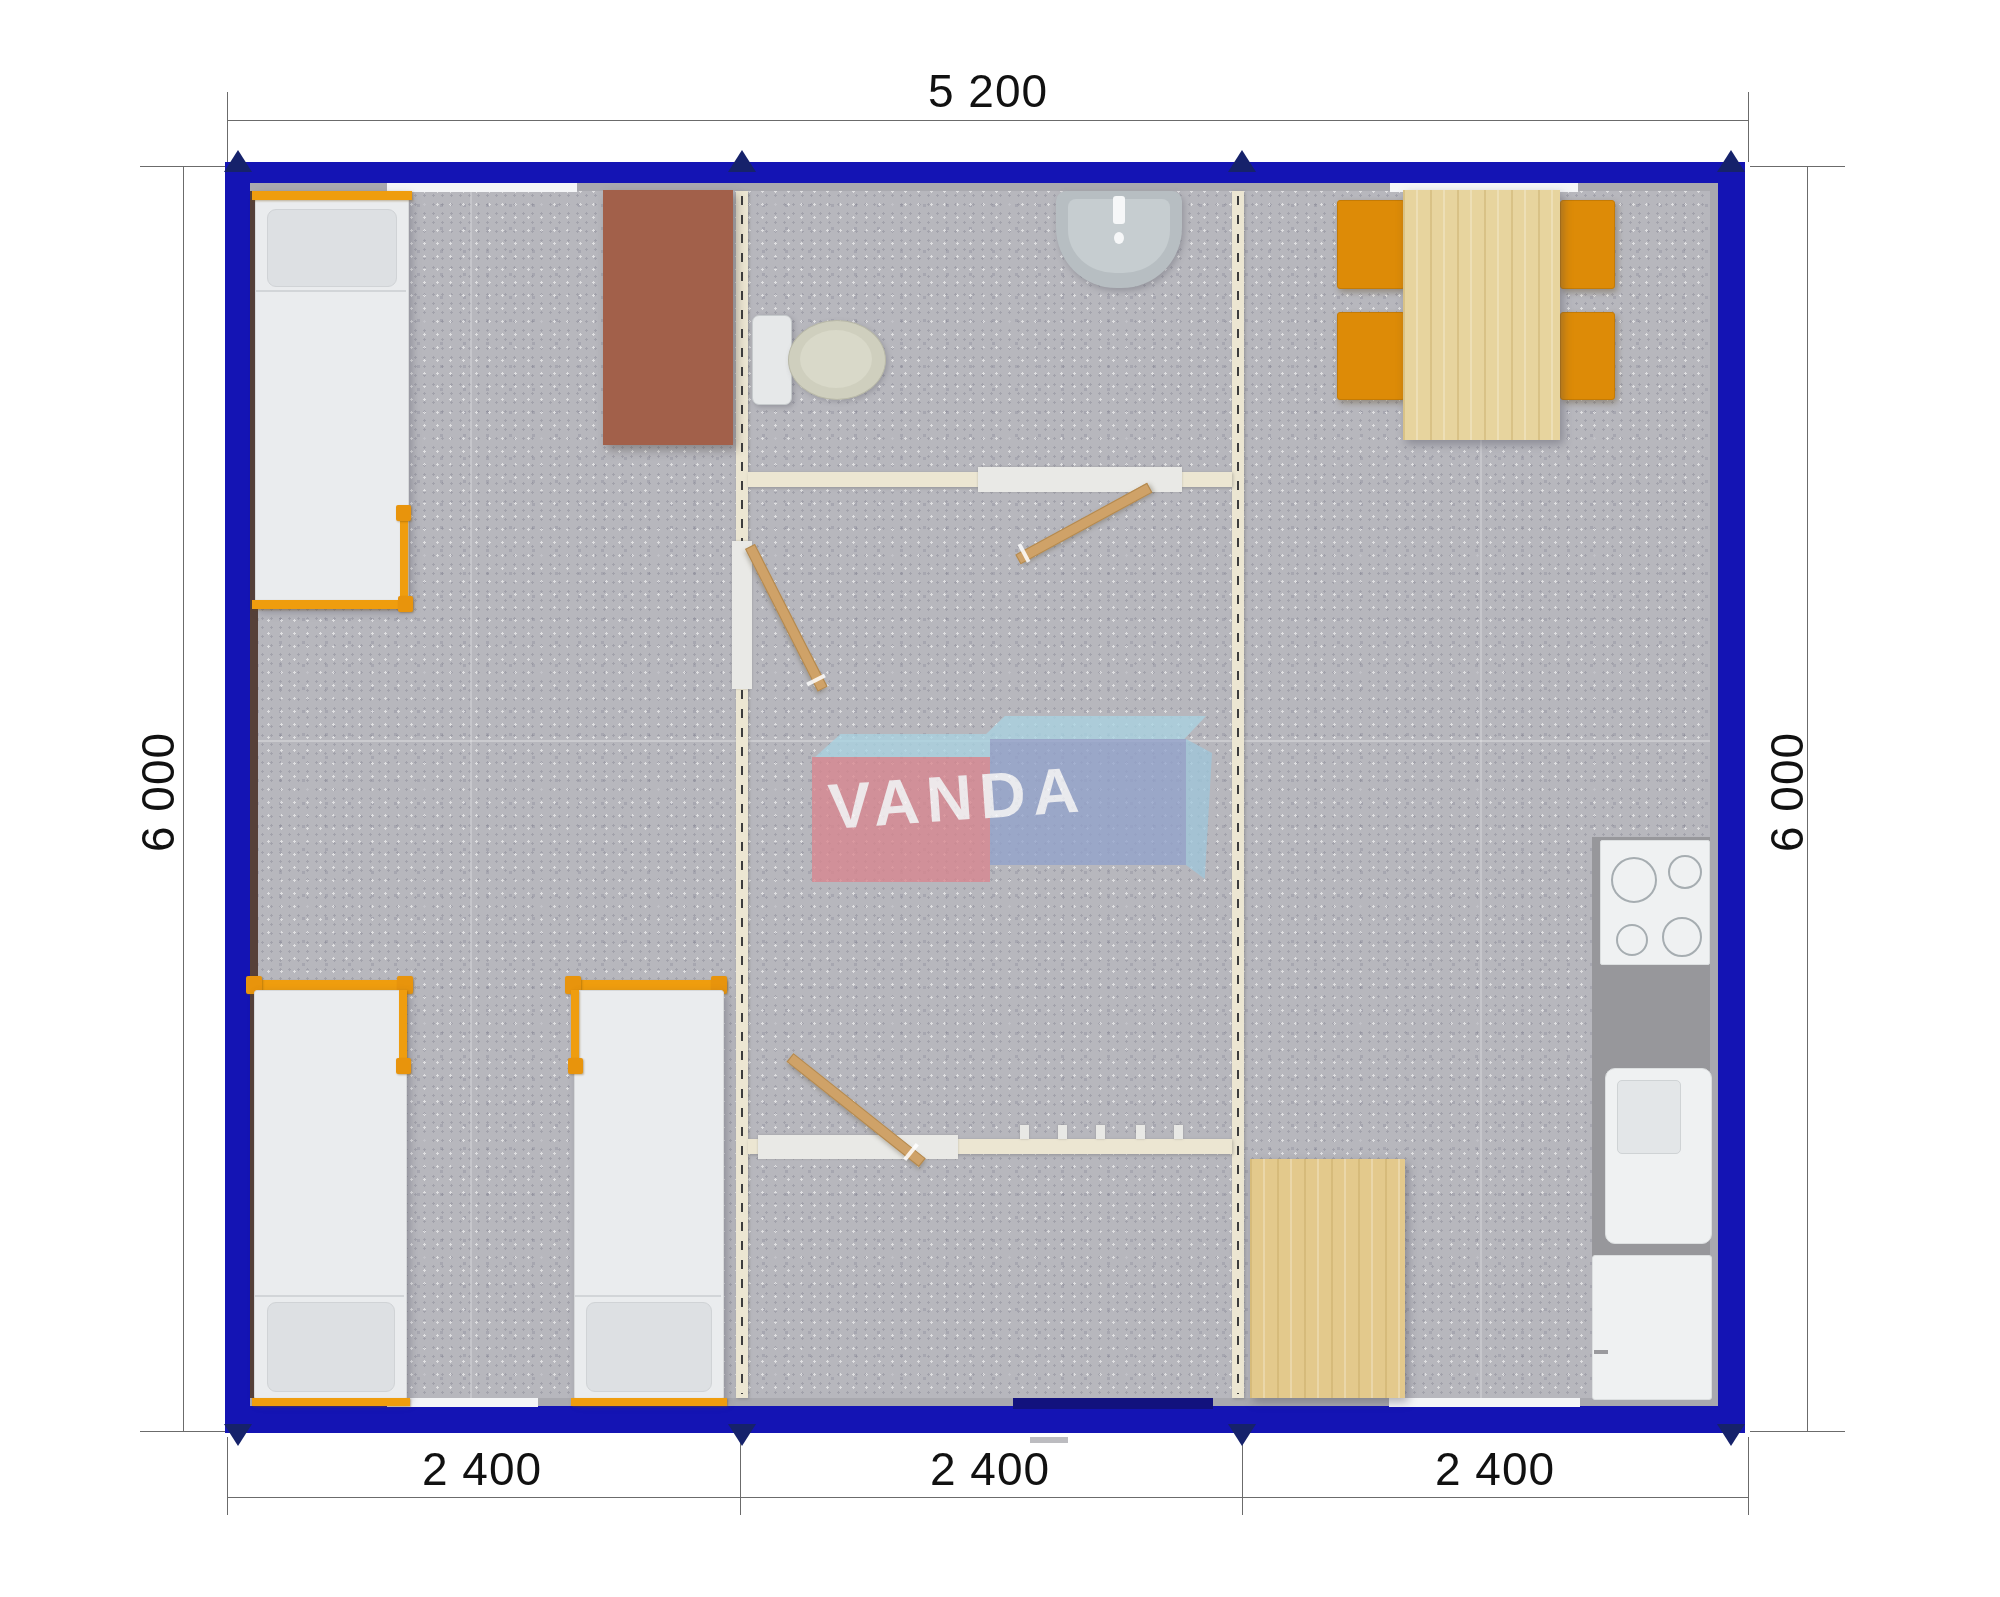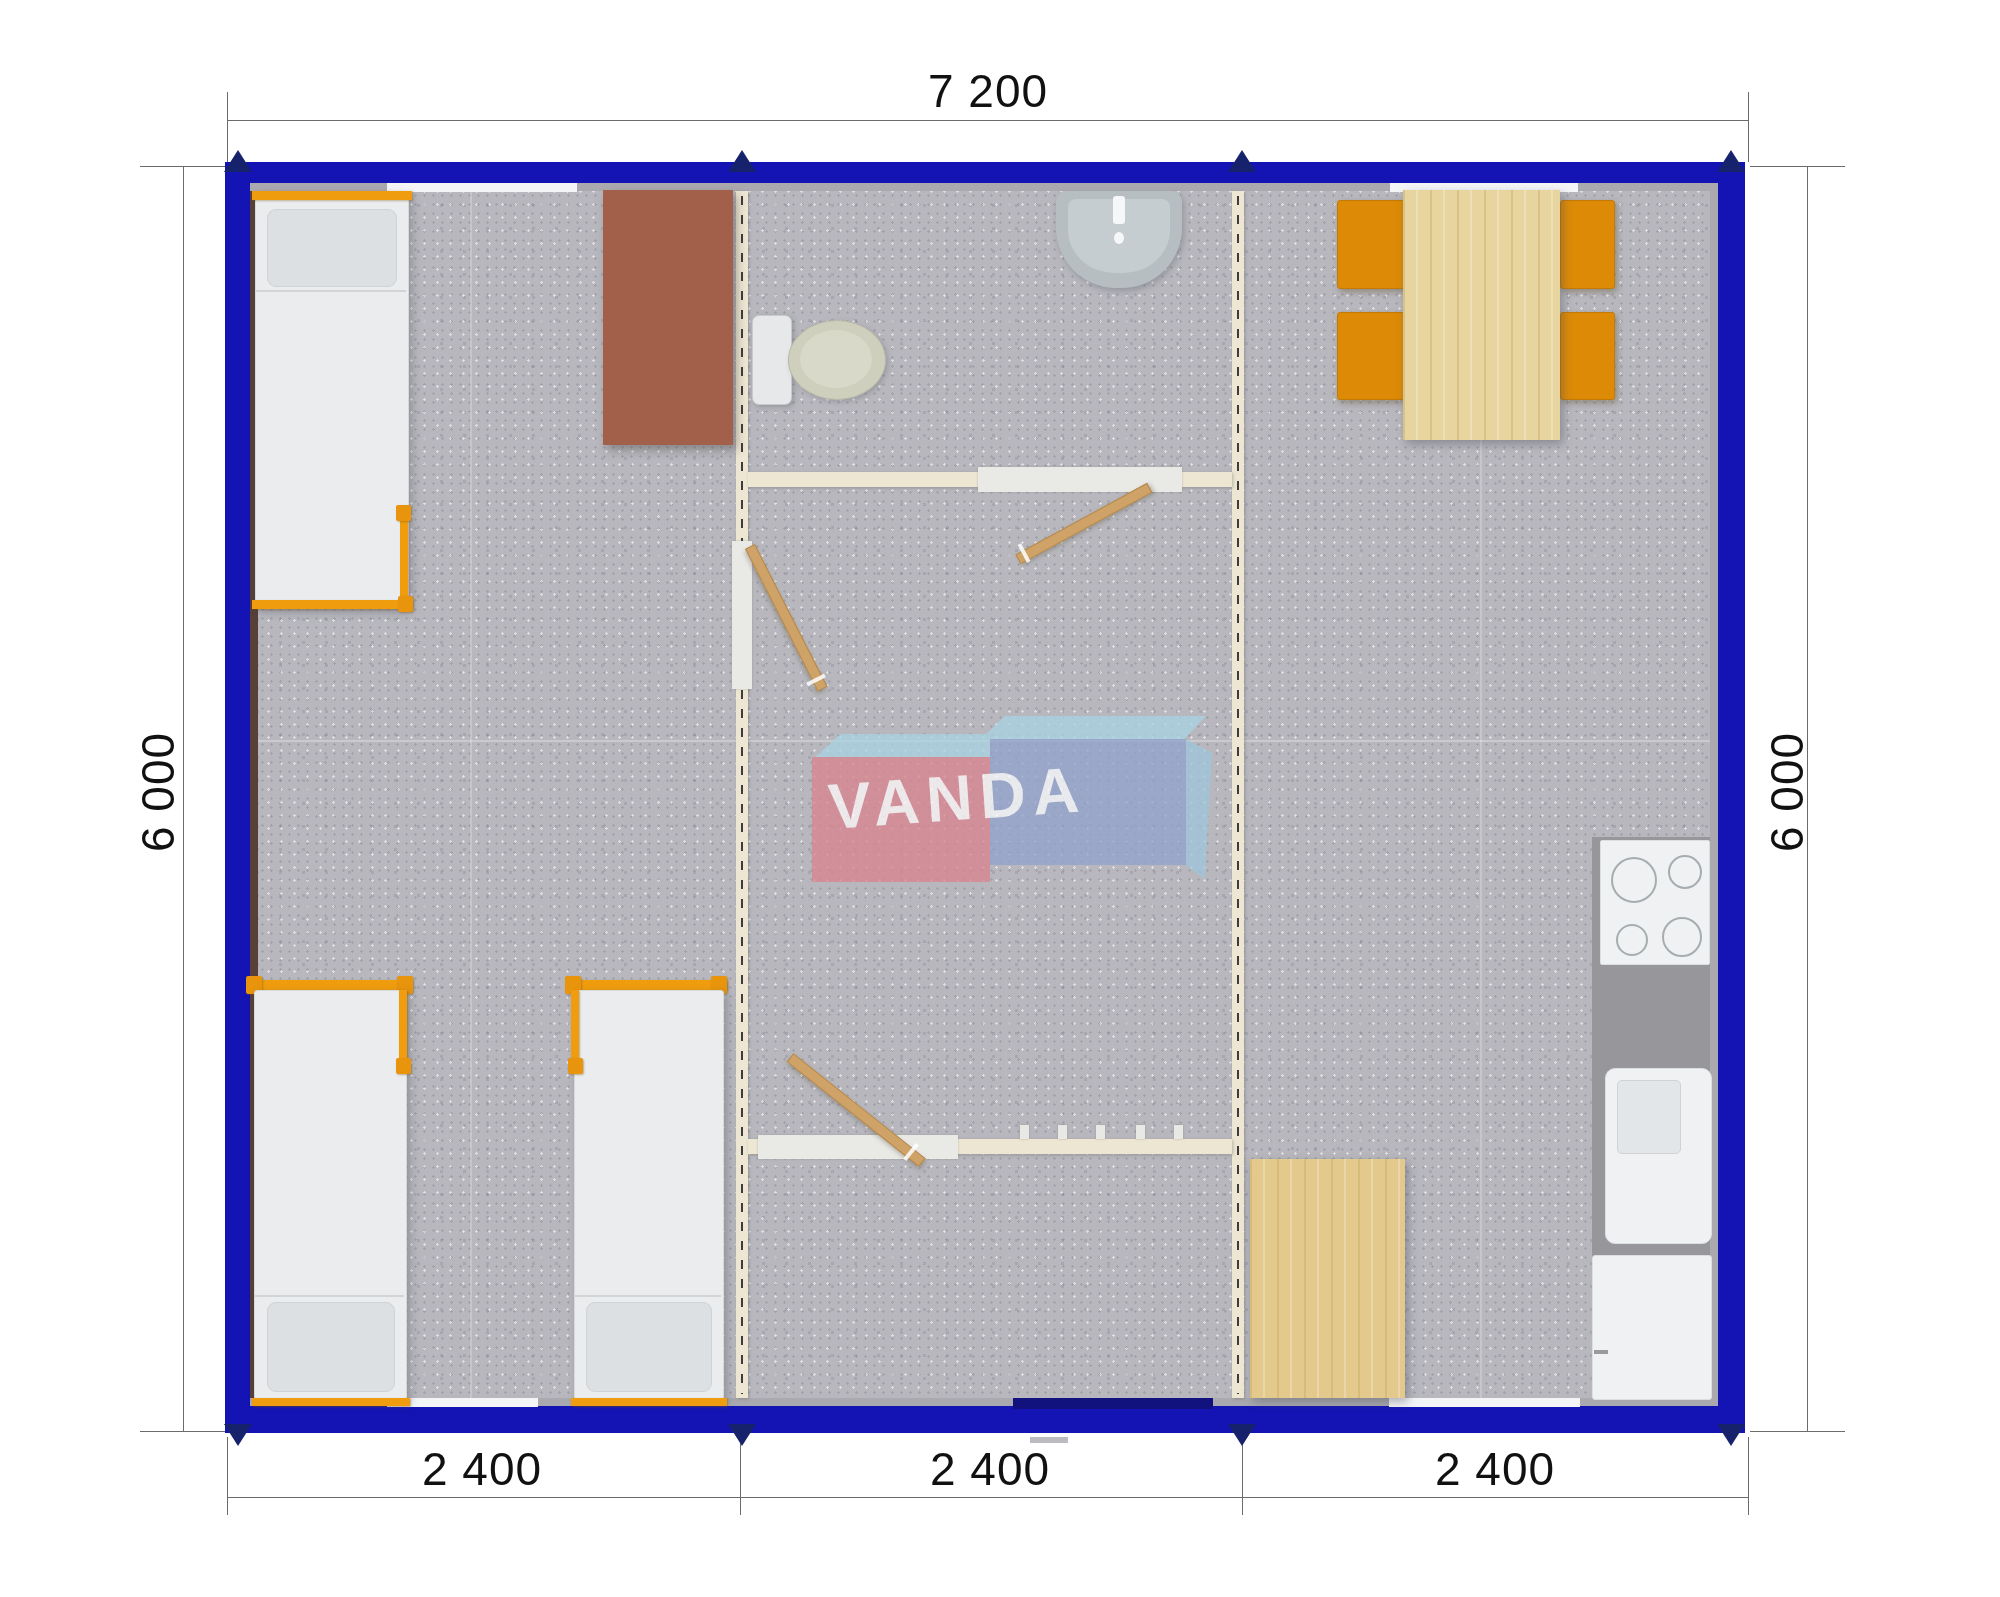--- a/index.html
+++ b/index.html
@@ -71,21 +71,21 @@
              font-family:"Liberation Sans", sans-serif;}
 </style>
 </head>
 <body>
 
 <div id="stage">
 
   <div class="dim-line-h" style="left:227px;top:120px;width:1521px"></div>
   <div class="dim-line-v" style="left:227px;top:92px;height:70px"></div>
   <div class="dim-line-v" style="left:1748px;top:92px;height:70px"></div>
-  <div class="dim-text" style="left:888px;top:64px;width:200px">7 200</div>
+  <div class="dim-text" style="left:888px;top:64px;width:200px">5 200</div>
 
   <div class="dim-line-v" style="left:183px;top:166px;height:1265px"></div>
   <div class="dim-line-h" style="left:140px;top:166px;width:95px"></div>
   <div class="dim-line-h" style="left:140px;top:1431px;width:95px"></div>
   <div class="dim-text" style="left:58px;top:765px;width:200px;transform:rotate(-90deg)">6 000</div>
 
   <div class="dim-line-v" style="left:1807px;top:166px;height:1265px"></div>
   <div class="dim-line-h" style="left:1750px;top:166px;width:95px"></div>
   <div class="dim-line-h" style="left:1750px;top:1431px;width:95px"></div>
   <div class="dim-text" style="left:1687px;top:765px;width:200px;transform:rotate(-90deg)">6 000</div>

